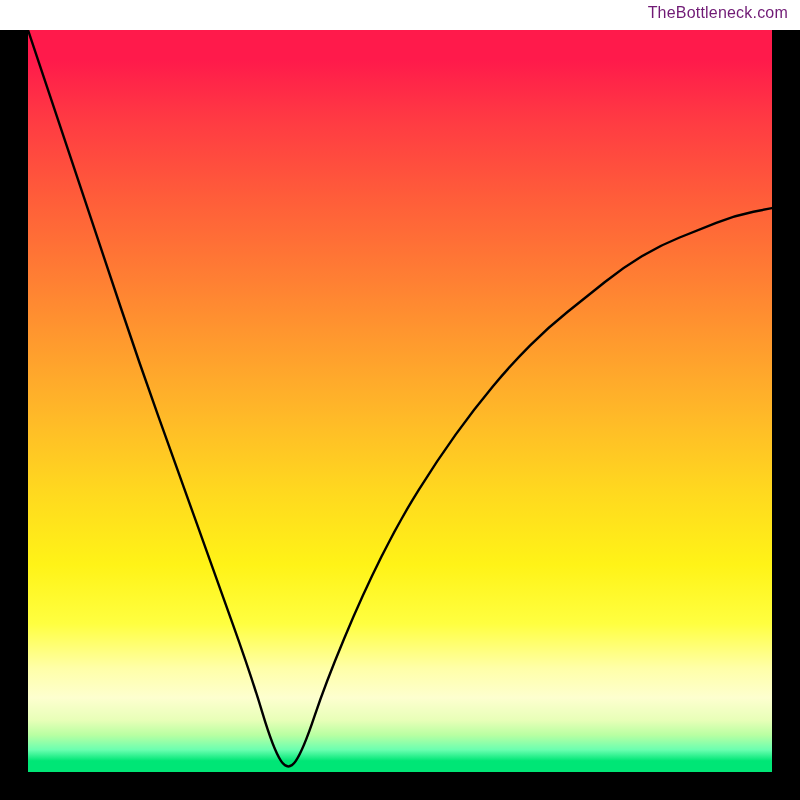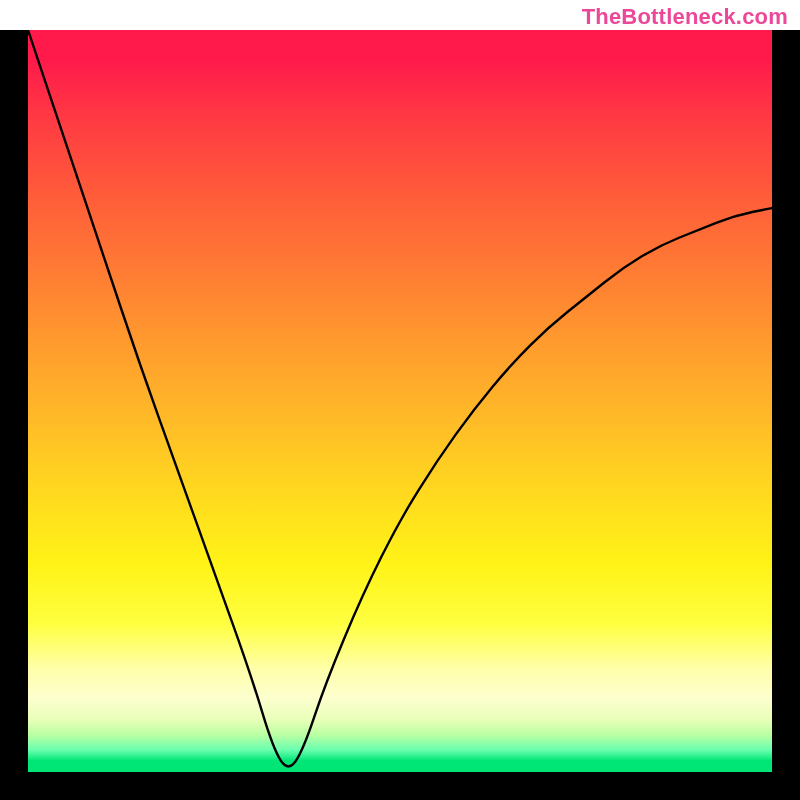--- a/index.html
+++ b/index.html
@@ -13,23 +13,23 @@
   }
   .stage {
     position: relative;
     width: 800px;
     height: 800px;
   }
   .watermark {
     position: absolute;
     top: 4px;
     right: 12px;
-    font-size: 22px;
-    font-weight: 700;
-    color: #ec4899;
+    font-size: 16px;
+    font-weight: 400;
+    color: #701a75;
     letter-spacing: 0.2px;
     z-index: 100;
   }
   .frame {
     position: absolute;
     left: 0;
     top: 30px;
     width: 800px;
     height: 770px;
     background: #000000;

